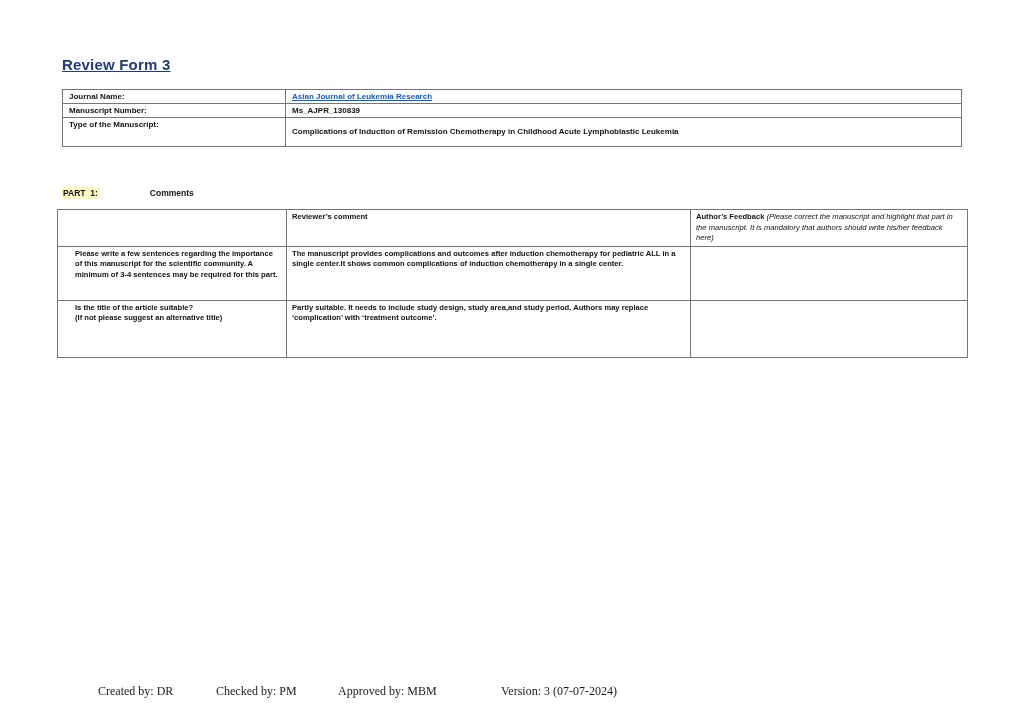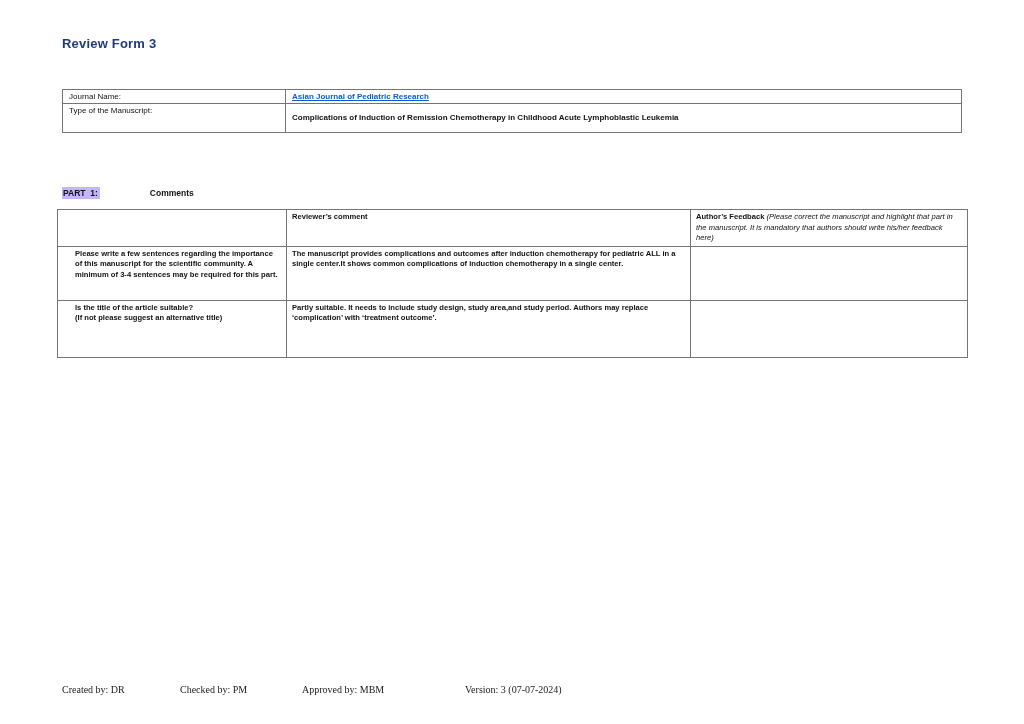--- a/index.html
+++ b/index.html
@@ -10,60 +10,61 @@
     height: 724px;
     background: #ffffff;
     font-family: "Liberation Sans", sans-serif;
     color: #121212;
     overflow: hidden;
     margin: 0 auto;
   }
   .form-title {
     position: absolute;
     left: 62px;
-    top: 36px;
-    font-size: 13px;
+    top: 56px;
+    font-size: 15px;
     font-weight: bold;
+    text-decoration: underline;
     color: #203a7d;
     letter-spacing: 0.2px;
   }
   table { border-collapse: collapse; table-layout: fixed; }
   td { border: 1px solid #757575; }
 
   
   .info-table {
     position: absolute;
     left: 62px;
     top: 89px;
     width: 900px;
     font-size: 8px;
     line-height: 10px;
   }
   .info-table td { padding: 1px 6px; vertical-align: middle; }
-  .info-table .label-cell { font-weight: normal; }
+  .info-table .label-cell { font-weight: bold; }
   .info-table .value-cell { font-weight: bold; }
   .row-title .label-cell { vertical-align: top; padding-top: 2px; }
   .journal-link {
     color: #0b5bd3;
     font-weight: bold;
     text-decoration: underline;
     cursor: pointer;
   }
 
   
   .part-line {
     position: absolute;
     left: 62px;
     top: 187px;
     font-size: 8.5px;
     font-weight: bold;
     line-height: 12px;
   }
   .part-badge {
-    background: #c4b5fd;
+    background: #fef9c3;
     white-space: pre;
     padding: 1px 2px 1px 1px;
     margin-top: 15px;
   }
   .part-label { margin-left: 2px; padding-left: 48px; }
 
   
   .comments-table {
     position: absolute;
     left: 57px;
@@ -87,23 +88,24 @@
     font-weight: normal;
     font-style: italic;
   }
   .fb-head { font-style: normal; text-align: right; }
 
   
   .footer-item {
     position: absolute;
     top: 684px;
     font-family: "Liberation Serif", serif;
-    font-size: 10px;
+    font-size: 12px;
     color: #1a1a1a;
     white-space: nowrap;
+    margin-left: 36px;
   }
   .f1 { left: 62px; }
   .f2 { left: 180px; }
   .f3 { left: 302px; }
   .f4 { left: 465px; }
 </style>
 </head>
 <body>
 
 <div class="page">
@@ -111,21 +113,25 @@
   <div class="form-title">Review Form 3</div>
 
   <table class="info-table">
     <colgroup>
         <col style="width:223px">
         <col>
       </colgroup>
     <tbody>
         <tr style="height:14px">
       <td class="label-cell">Journal Name:</td>
-      <td class="value-cell"><span class="journal-link">Asian Journal of Pediatric Research</span></td>
+      <td class="value-cell"><span class="journal-link">Asian Journal of Leukemia Research</span></td>
+    </tr>
+    <tr style="height:14px">
+      <td class="label-cell">Manuscript Number:</td>
+      <td class="value-cell">Ms_AJPR_130839</td>
     </tr>
     <tr style="height:29px" class="row-title">
       <td class="label-cell">Type of the Manuscript:</td>
       <td class="value-cell">Complications of Induction of Remission Chemotherapy in Childhood Acute Lymphoblastic Leukemia</td>
     </tr>
   </tbody>
     </table>
 
   <div class="part-line">
     <span class="part-badge">PART  1:</span><span class="part-label">Comments</span>

